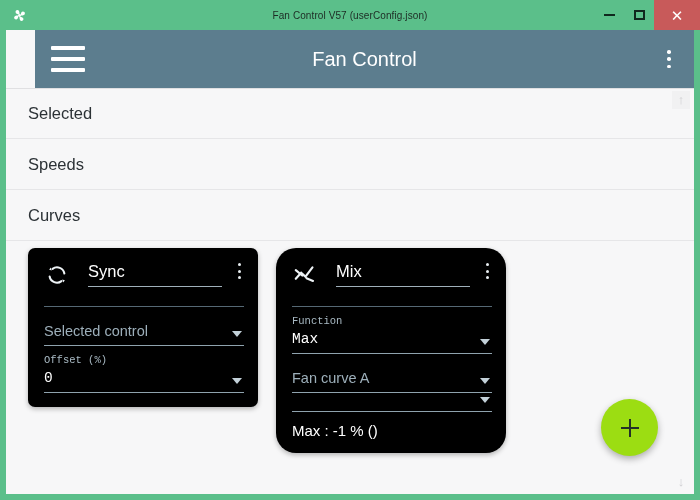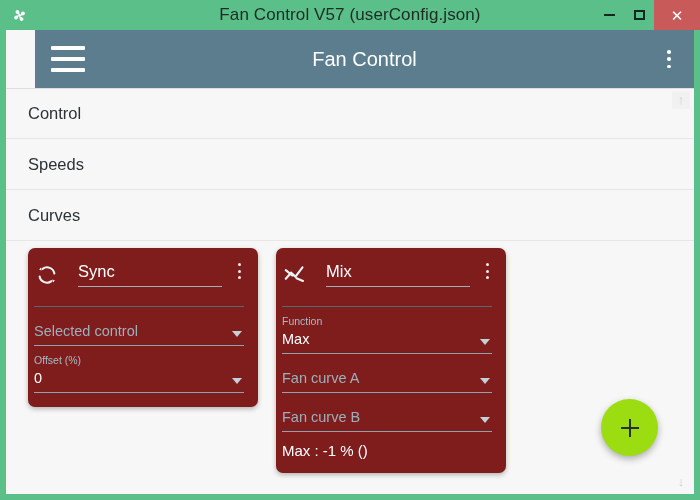--- a/index.html
+++ b/index.html
@@ -41,21 +41,21 @@
     margin-left: 4px;
     display: flex;
     align-items: center;
     justify-content: center;
   }
   .title-text {
     position: absolute;
     left: 0;
     right: 0;
     text-align: center;
-    font-size: 17px;
+    font-size: 10px;
     color: #1d2b24;
     letter-spacing: 0.1px;
     pointer-events: none;
   }
   .win-controls {
     position: absolute;
     right: 0;
     top: 0;
     height: 30px;
     display: flex;
@@ -181,28 +181,28 @@
 
   
   .cards {
     display: flex;
     align-items: flex-start;
     padding: 7px 0 0 22px;
     gap: 18px;
   }
 
   .card {
-    background: #7f1d1d;
+    background: #000000;
     border-radius: 7px;
     box-shadow: 0 2px 5px rgba(0,0,0,0.28);
-    padding: 12px 14px 14px 6px;
+    padding: 12px 14px 14px 16px;
     box-sizing: border-box;
   }
   .card-sync { width: 230px; }
-  .card-mix  { width: 230px; }
+  .card-mix  { width: 230px; border-radius: 20px; }
 
   .card-head {
     display: flex;
     align-items: flex-start;
     position: relative;
     height: 34px;
   }
   .card-icon {
     width: 34px;
     height: 30px;
@@ -250,21 +250,21 @@
     background: #556874;
     margin: 12px 0 0 0;
   }
 
   .field {
     margin-top: 14px;
     position: relative;
     border-bottom: 1px solid #8fa3ae;
     padding-bottom: 4px;
   }
-  .field.tight { margin-top: 8px; }
+  .field.tight { margin-top: 8px; font-family: Liberation Mono, monospace; }
   .field-label {
     font-size: 10.5px;
     color: #a9bac4;
     line-height: 13px;
     margin-bottom: 1px;
   }
   .field-value {
     font-size: 14.5px;
     line-height: 20px;
     color: #ffffff;
@@ -378,21 +378,21 @@
       <div class="kebab">
         <i></i>
           <i></i>
           <i></i>
       </div>
     </div>
 
     <div class="content">
 
       <div class="section-row">
-        <span>Control</span>
+        <span>Selected</span>
       </div>
       <div class="section-row">
         <span>Speeds</span>
       </div>
       <div class="section-row">
         <span>Curves</span>
       </div>
 
       <div class="cards">
 
@@ -462,21 +462,20 @@
             <div class="field-value">Max</div>
             <span class="caret"></span>
           </div>
 
           <div class="field">
             <div class="field-value placeholder">Fan curve A</div>
             <span class="caret"></span>
           </div>
 
           <div class="field">
-            <div class="field-value placeholder">Fan curve B</div>
             <span class="caret"></span>
           </div>
 
           <div class="mix-status">Max : -1 % ()</div>
         </div>
 
       </div>
 
       <div class="scroll-arrow up">↑</div>
       <div class="scroll-arrow down">↓</div>

